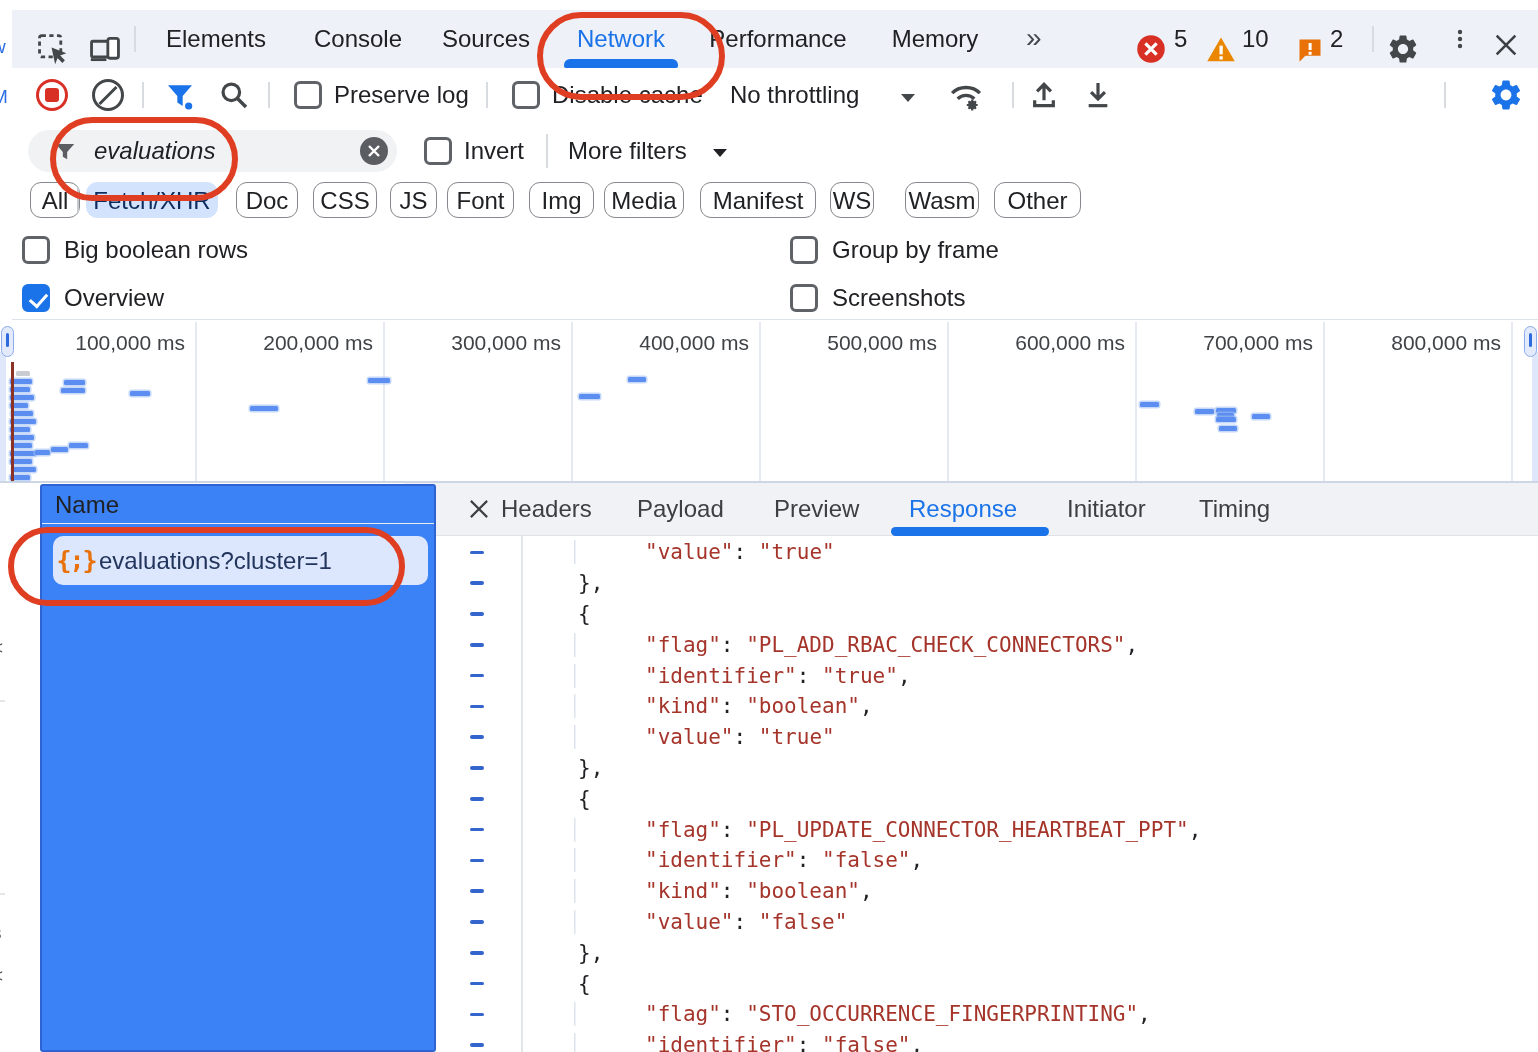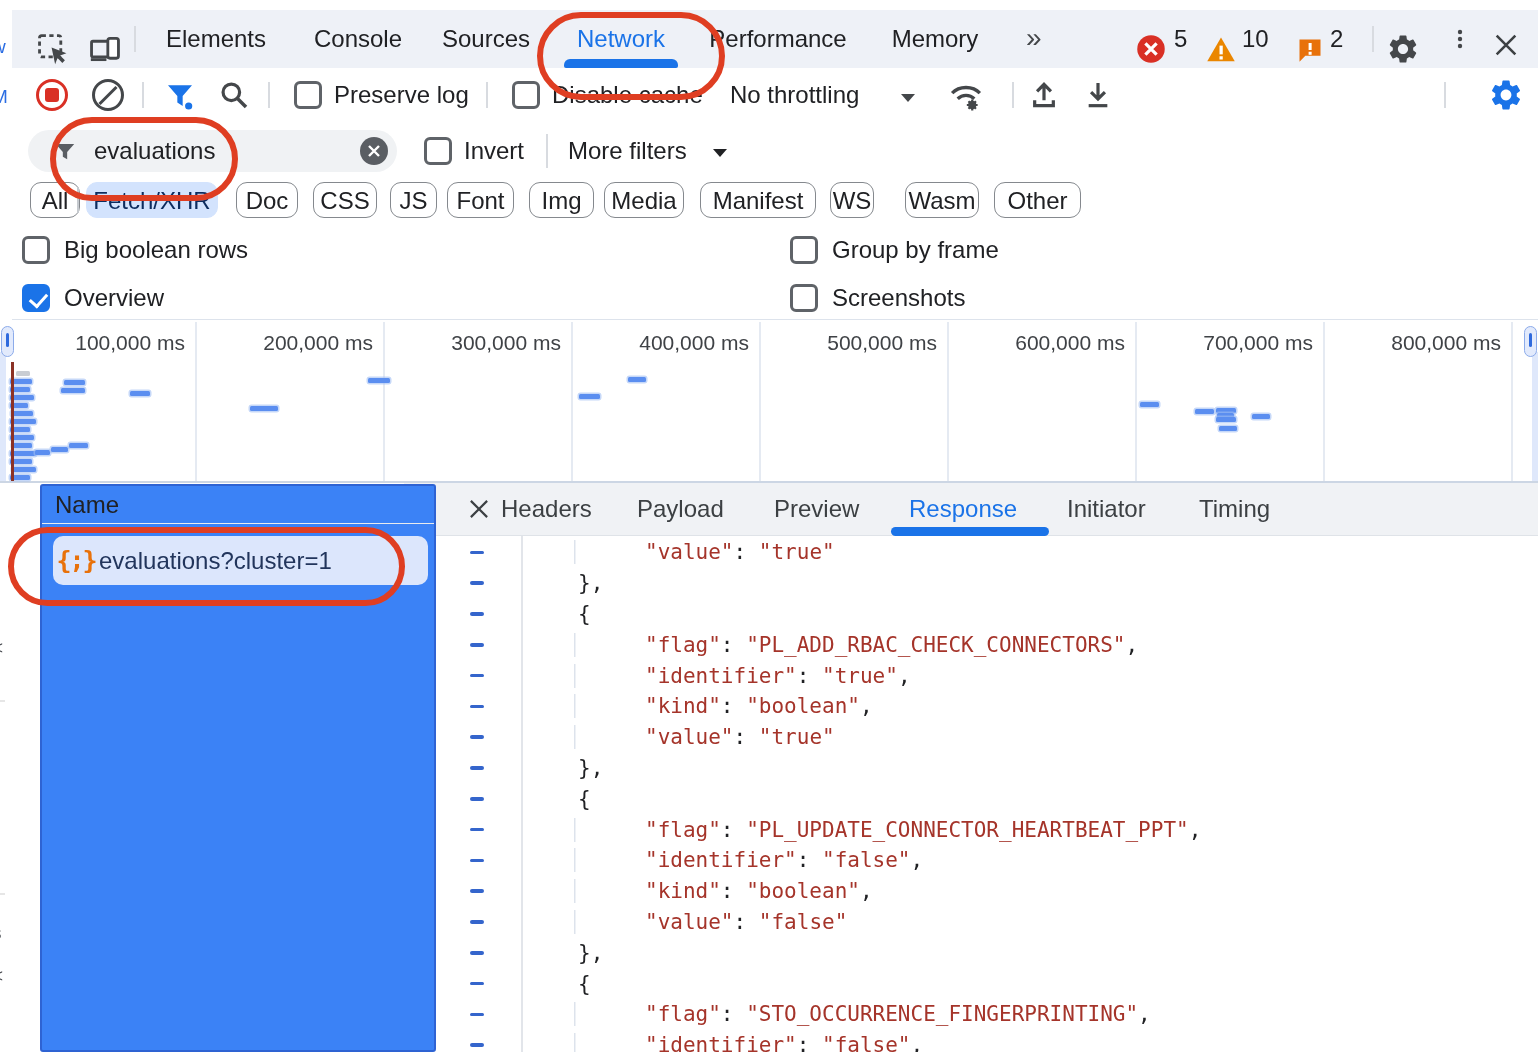--- a/index.html
+++ b/index.html
@@ -21,21 +21,21 @@
   #net-toolbar{position:absolute;left:12px;right:0;top:68px;height:54px;background:#fff;border-bottom:1px solid #eef0f3;}
   .lbl{position:absolute;top:0;height:54px;line-height:54px;font-size:24px;color:#202124;}
   
   #rec{position:absolute;left:24px;top:11px;width:32px;height:32px;border:3px solid #d93025;border-radius:50%;box-sizing:border-box;}
   #rec::after{content:"";position:absolute;left:6px;top:6px;width:14px;height:14px;background:#d93025;border-radius:3px;}
   #clear-btn{position:absolute;left:80px;top:11px;width:32px;height:32px;border:3px solid #44474a;border-radius:50%;box-sizing:border-box;}
   #clear-btn::after{content:"";position:absolute;left:1px;top:12px;width:24px;height:3px;background:#44474a;transform:rotate(-45deg);}
   
   #filter-row{position:absolute;left:12px;right:0;top:122px;height:58px;background:#fff;}
   #filter-pill{position:absolute;left:16px;top:8px;width:369px;height:42px;background:#f0f2f4;border-radius:21px;}
-  #filter-input{position:absolute;left:66px;top:0;width:230px;height:42px;line-height:42px;font-size:24px;color:#202124;border:none;background:transparent;outline:none;font-family:"Liberation Sans",sans-serif;padding:0;}
+  #filter-input{position:absolute;left:66px;top:0;width:230px;height:42px;line-height:42px;font-size:24px;color:#202124;border:none;background:transparent;outline:none;font-family:"Liberation Sans",sans-serif;padding:0;font-style:italic;}
   #filter-clear{position:absolute;left:332px;top:7px;width:28px;height:28px;background:#5a5e63;border-radius:50%;}
   #filter-clear svg{position:absolute;left:7px;top:7px;}
   
   #chips-row{position:absolute;left:12px;right:0;top:180px;height:42px;background:#fff;}
   #chips .chip{position:absolute;top:2px;height:36px;line-height:36px;text-align:center;font-size:24px;color:#202124;
                border:1.5px solid #85898e;border-radius:11px;box-sizing:border-box;background:#fff;}
   #chips .chip.active{background:#d3e3fd;border-color:#d3e3fd;color:#0d2c5e;}
   #chips .chip:nth-child(1){left:18px;width:50px;text-align:center;}
   #chips .chip:nth-child(2){left:74px;width:132px;}
   #chips .chip:nth-child(3){left:224px;width:62px;}

